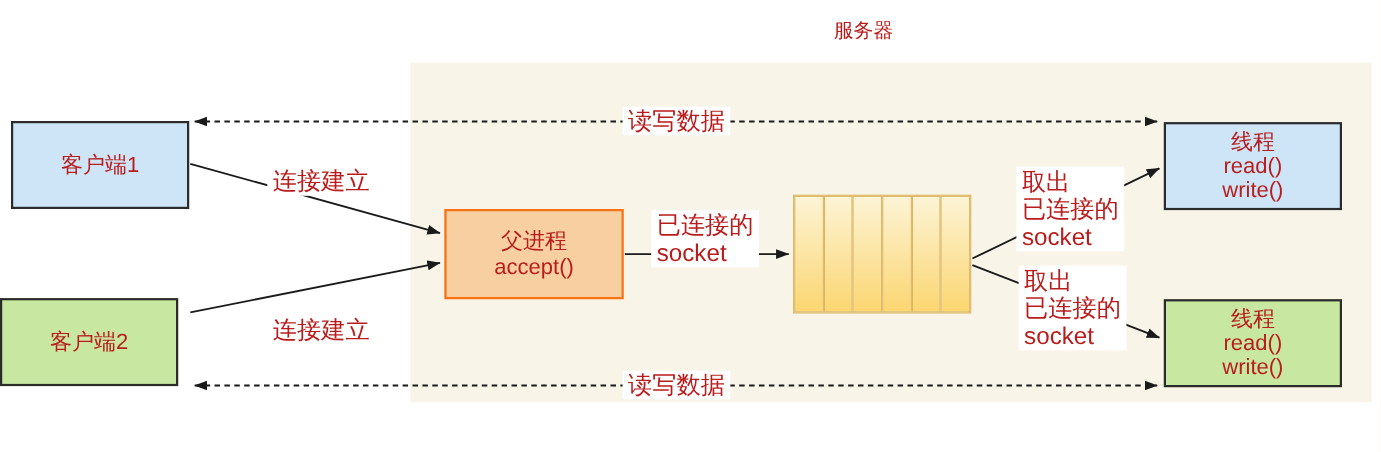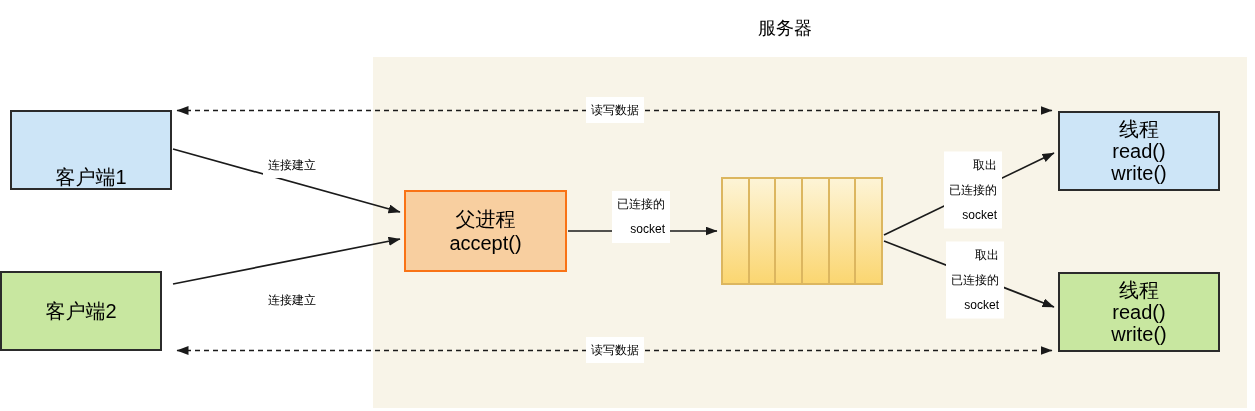--- a/index.html
+++ b/index.html
@@ -1,21 +1,21 @@
 <!DOCTYPE html>
 <html><head>
 <meta charset="utf-8">
 <style>
   html, body { margin: 0; padding: 0; background: #ffffff; }
   .canvas {
     position: relative;
     width: 1255px;
-    height: 411px;
+    height: 366px;
     font-family: "Liberation Sans", "DejaVu Sans", sans-serif;
-    color: #000000;
+    color: #b91c1c;
     overflow: hidden;
     background: #ffffff;
   }
   .server-bg {
     position: absolute;
     left: 373px; top: 57px;
     width: 874px; height: 351px;
     background: #f8f4e8;
   }
   .diagram-title {
@@ -33,21 +33,21 @@
     display: flex;
     flex-direction: column;
     align-items: center;
     justify-content: center;
     font-size: 20px;
     line-height: 22px;
     text-align: center;
   }
   .node-client1, .node-thread1 { background: #cde5f7; }
   .node-client2, .node-thread2 { background: #c8e7a0; }
-  .node-client1 { left: 10px;  top: 110px; width: 162px; height: 80px; justify-content: flex-end; }
+  .node-client1 { left: 10px;  top: 110px; width: 162px; height: 80px; }
   .node-client2 { left: 0;  top: 271px; width: 162px; height: 80px; }
   .node-thread1 { left: 1058px; top: 111px; width: 162px; height: 80px; }
   .node-thread2 { left: 1058px; top: 272px; width: 162px; height: 80px; }
   .node-parent {
     left: 404px; top: 190px; width: 163px; height: 82px;
     background: #f8cfa0;
     border: 2px solid #f97316;
     line-height: 24px;
   }
   .queue {
@@ -61,23 +61,23 @@
   .queue-cell {
     flex: 1;
     box-sizing: border-box;
     border: 1px solid #dcb65f;
     background: linear-gradient(to bottom, #fdf4d6 0%, #fbd671 100%);
   }
   .edge-label {
     position: absolute;
     transform: translate(-50%, -50%);
     background: #ffffff;
-    font-size: 12px;
+    font-size: 22px;
     line-height: 24px;
-    text-align: right;
+    text-align: left;
     white-space: nowrap;
     padding: 1px 5px;
   }
   .lbl-connect1  { left: 292px; top: 165px; }
   .lbl-connect2  { left: 292px; top: 300px; }
   .lbl-enqueue   { left: 641px; top: 217px; line-height: 25px; }
   .lbl-dequeue1  { left: 973px; top: 190px; line-height: 25px; }
   .lbl-dequeue2  { left: 975px; top: 280px; line-height: 25px; }
   .lbl-rw-top    { left: 615px; top: 110px; }
   .lbl-rw-bottom { left: 615px; top: 350px; }

